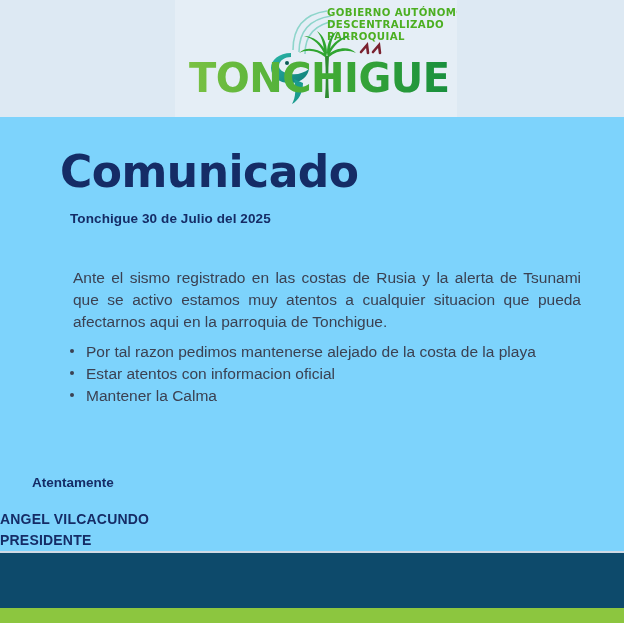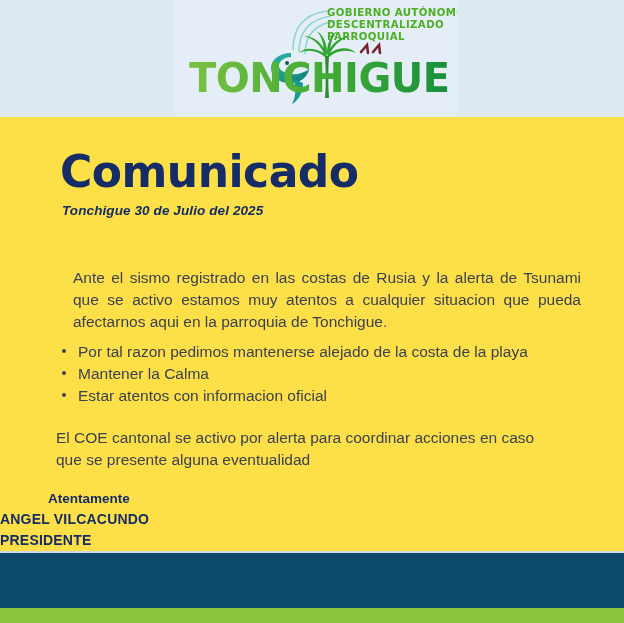--- a/index.html
+++ b/index.html
@@ -53,45 +53,44 @@
     height: 117px;
   }
 
   
   .sheet {
     position: absolute;
     left: 0;
     top: 117px;
     width: 624px;
     height: 436px;
-    background: #fde047;
+    background: #7dd3fc;
   }
 
   .title {
     position: absolute;
     left: 60px;
     top: 33px;
     margin: 0;
     font-size: 44px;
     line-height: 1;
     font-weight: 700;
     letter-spacing: -0.5px;
     color: #152c66;
     font-family: "DejaVu Sans", "Liberation Sans", sans-serif;
   }
   .subtitle {
     position: absolute;
     left: 62px;
     top: 86px;
-    margin: 0;
+    margin: 8px;
     font-size: 13.5px;
     font-weight: 700;
     color: #152c66;
     letter-spacing: 0.1px;
-    font-style: italic;
   }
 
   .body-text {
     position: absolute;
     left: 56px;
     top: 133px;
     width: 508px;
     margin: 17px;
     font-size: 15.5px;
     line-height: 1.42;
@@ -107,21 +106,21 @@
     width: 508px;
     margin: 0;
     padding: 0 0 0 22px;
     list-style: none;
     font-size: 15.5px;
     line-height: 1.36;
     color: #3b4152;
   }
   .bullets li {
     position: relative;
-    margin: 0 0 1px 0;
+    margin: 0 0 1px 8px;
   }
   .bullets li .dot {
     position: absolute;
     left: -16px;
     top: 8px;
     width: 4px;
     height: 4px;
     border-radius: 50%;
     background: #3b4152;
   }
@@ -134,21 +133,21 @@
     margin: 0;
     font-size: 15.5px;
     line-height: 1.42;
     color: #3b4152;
   }
 
   .regards {
     position: absolute;
     left: 32px;
     top: 358px;
-    margin: 16px;
+    margin: 0;
     font-size: 13.5px;
     font-weight: 700;
     color: #152c66;
   }
 
   .signature {
     position: absolute;
     left: 0;
     top: 394px;
     width: 624px;
@@ -264,29 +263,28 @@
 
     <p class="body-text">Ante el sismo registrado en las costas de Rusia y la alerta de Tsunami que se activo estamos muy atentos a cualquier situacion que pueda afectarnos aqui en la parroquia de Tonchigue.</p>
 
     <ul class="bullets">
       <li>
         <span class="dot"></span>
         <span>Por tal razon pedimos mantenerse alejado de la costa de la playa</span>
       </li>
       <li>
         <span class="dot"></span>
-        <span>Mantener la Calma</span>
+        <span>Estar atentos con informacion oficial</span>
       </li>
       <li>
         <span class="dot"></span>
-        <span>Estar atentos con informacion oficial</span>
+        <span>Mantener la Calma</span>
       </li>
     </ul>
 
-    <p class="closing-text">El COE cantonal se activo por alerta para coordinar acciones en caso que se presente alguna eventualidad</p>
 
     <p class="regards">Atentamente</p>
 
     <div class="signature">
       <p class="name">ANGEL VILCACUNDO</p>
       <p class="role">PRESIDENTE</p>
     </div>
 
   </div>
 

